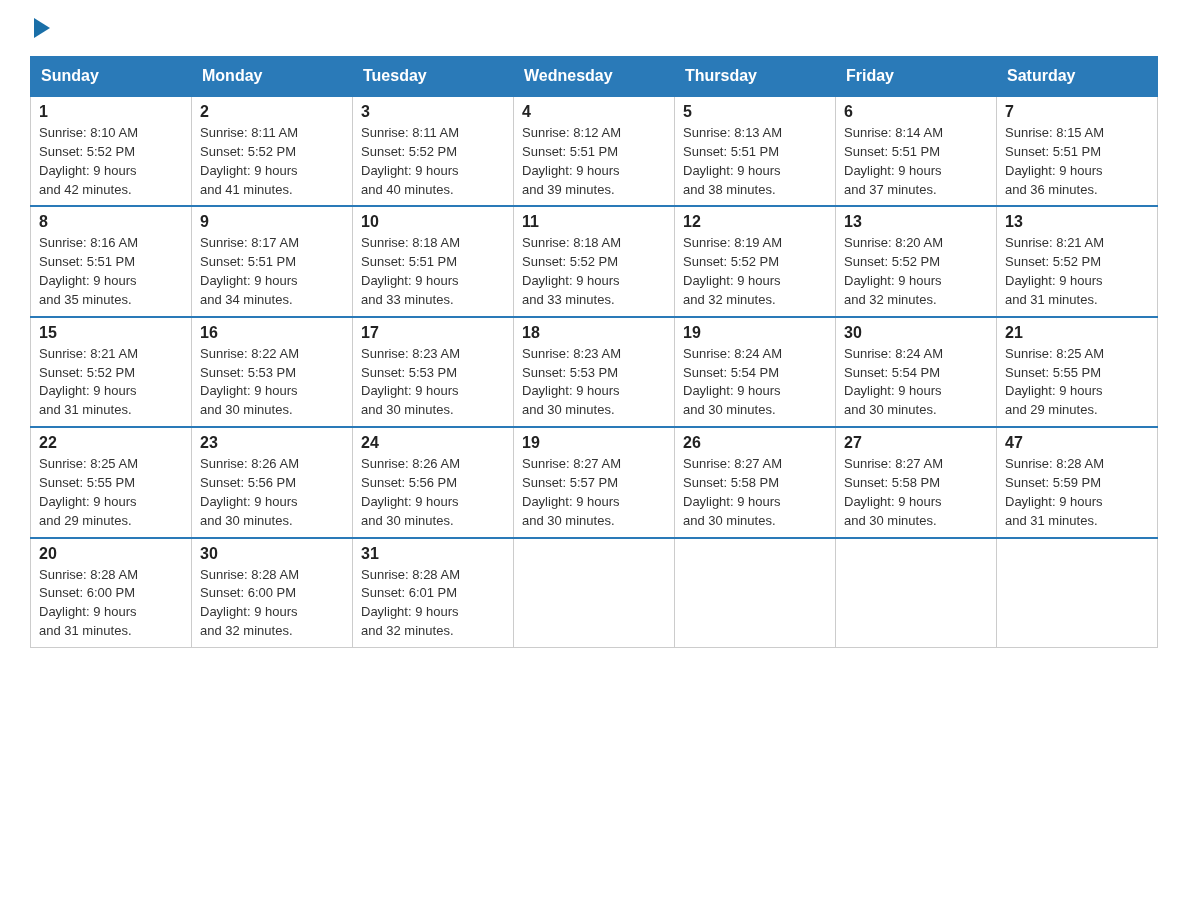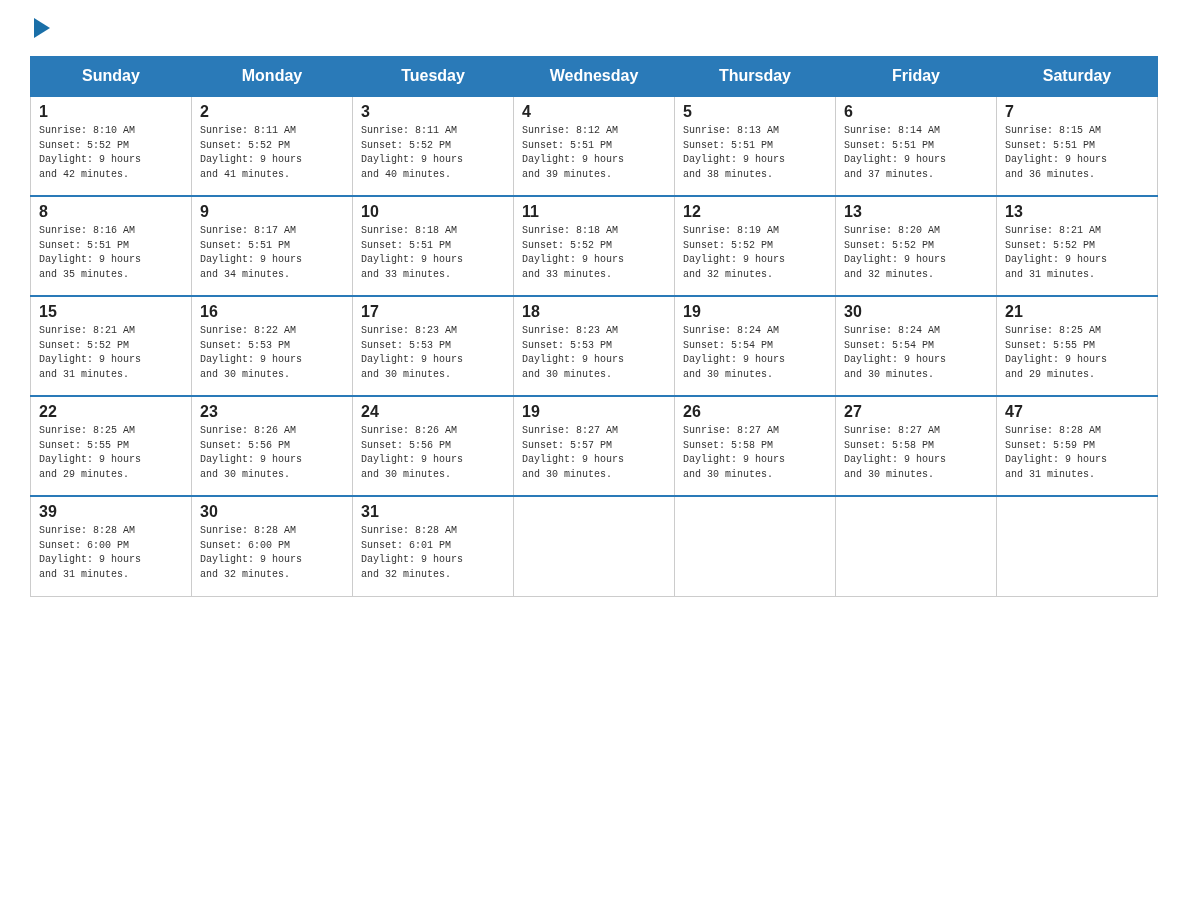--- a/index.html
+++ b/index.html
@@ -34,21 +34,21 @@
       width: 100%;
       border-collapse: collapse;
       table-layout: fixed;
     }
     .calendar-table thead tr th {
       background-color: #2a7ab8;
       color: #ffffff;
       font-size: 16px;
       font-weight: bold;
       padding: 10px 10px;
-      text-align: center;
+      text-align: left;
       border: 1px solid #2a7ab8;
     }
     .calendar-table tbody tr td {
       vertical-align: top;
       border: 1px solid #cccccc;
       border-top: 2px solid #2a7ab8;
       padding: 6px 8px;
       height: 100px;
       font-size: 13.5px;
       color: #333;
@@ -59,24 +59,23 @@
       border-top: 2px solid #2a7ab8;
     }
     .day-number {
       font-size: 16px;
       font-weight: bold;
       color: #222;
       display: block;
       margin-bottom: 3px;
     }
     .day-info {
-      font-size: 10px;
+      font-size: 13px;
       color: #333;
       line-height: 1.45;
-      font-family: Liberation Mono, monospace;
     }
     .logo-wrapper {
       display: flex;
       flex-direction: row;
       align-items: center;
       gap: 0;
     }
     .logo-text-col {
       display: flex;
       flex-direction: column;
@@ -251,21 +250,21 @@
           <span class="day-number">27</span>
           <div class="day-info">Sunrise: 8:27 AM<br>Sunset: 5:58 PM<br>Daylight: 9 hours<br>and 30 minutes.</div>
         </td>
         <td>
           <span class="day-number">47</span>
           <div class="day-info">Sunrise: 8:28 AM<br>Sunset: 5:59 PM<br>Daylight: 9 hours<br>and 31 minutes.</div>
         </td>
       </tr>
       <tr>
         <td>
-          <span class="day-number">39</span>
+          <span class="day-number">20</span>
           <div class="day-info">Sunrise: 8:28 AM<br>Sunset: 6:00 PM<br>Daylight: 9 hours<br>and 31 minutes.</div>
         </td>
         <td>
           <span class="day-number">30</span>
           <div class="day-info">Sunrise: 8:28 AM<br>Sunset: 6:00 PM<br>Daylight: 9 hours<br>and 32 minutes.</div>
         </td>
         <td>
           <span class="day-number">31</span>
           <div class="day-info">Sunrise: 8:28 AM<br>Sunset: 6:01 PM<br>Daylight: 9 hours<br>and 32 minutes.</div>
         </td>

